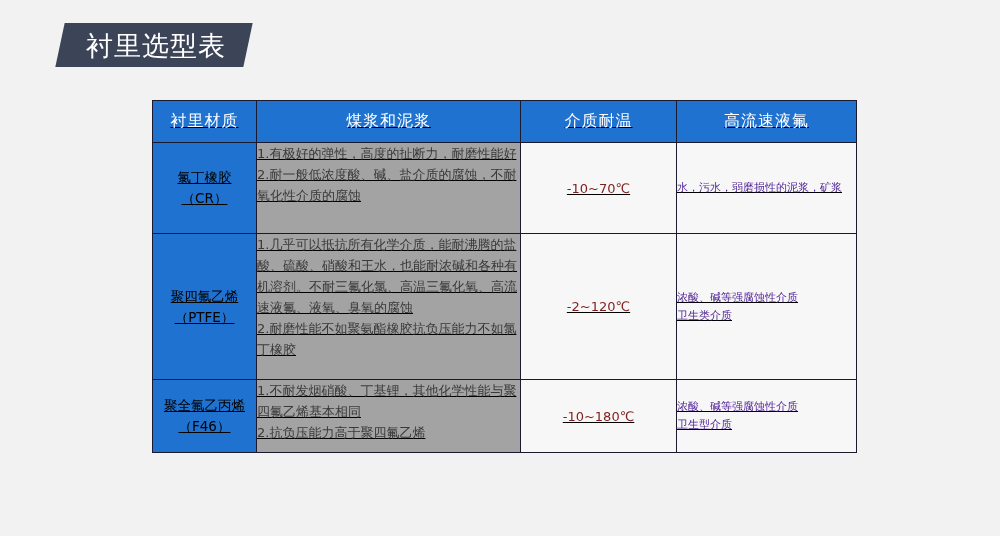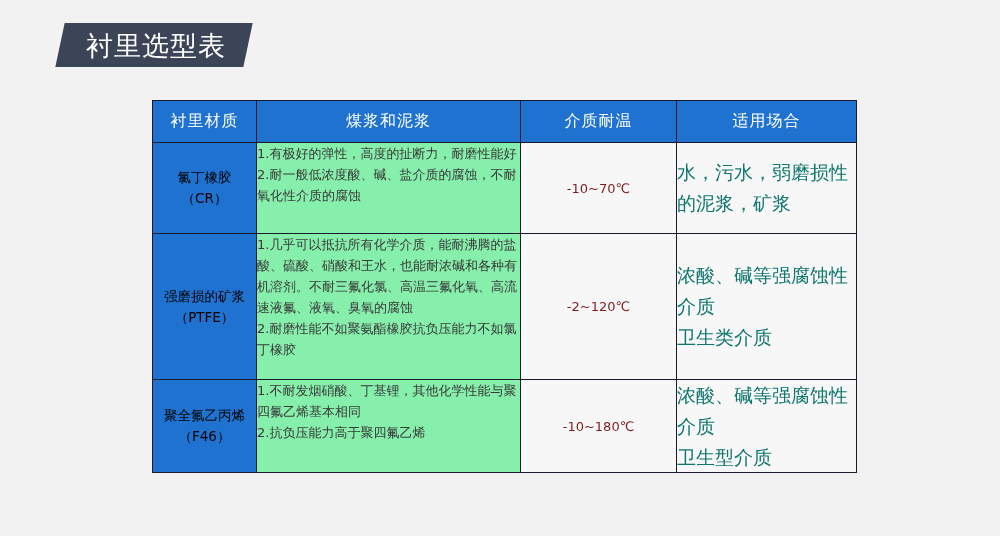--- a/index.html
+++ b/index.html
@@ -41,20 +41,21 @@
   .table-wrap {
     position: absolute;
     left: 152px;
     top: 100px;
     width: 704px;
   }
   table.lining-table {
     width: 100%;
     border-collapse: collapse;
     table-layout: fixed;
+    text-decoration: underline;
   }
   table.lining-table th,
   table.lining-table td {
     border: 1px solid #1a1a2e;
     padding: 0;
     vertical-align: middle;
   }
 
   
   col.c-material { width: 104px; }
@@ -77,40 +78,40 @@
     color: #000000;
     text-align: center;
     font-size: 13.5px;
     line-height: 1.55;
     padding: 4px 2px;
   }
   td.cell-material .mat-name { display: block; }
   td.cell-material .mat-abbr { display: block; }
 
   td.cell-perf {
-    background: #86efac;
+    background: #a3a3a3;
     color: #3a3a3a;
     font-size: 13px;
     line-height: 1.62;
     padding: 9px 10px 9px 14px;
     text-align: left;
     white-space: pre-line;
   }
 
   td.cell-temp {
     background: #f7f7f7;
     color: #7f1d1d;
     font-size: 13px;
     text-align: center;
   }
 
   td.cell-use {
     background: #f7f7f7;
-    color: #0f766e;
-    font-size: 19px;
+    color: #4c1d95;
+    font-size: 11px;
     line-height: 1.62;
     padding: 9px 8px 9px 10px;
     text-align: left;
     vertical-align: top;
     white-space: pre-line;
   }
 
   
   tr.row-cr  td { height: 90px; }
   tr.row-pu  td { height: 52px; }
@@ -135,37 +136,37 @@
       <col class="c-material">
       <col class="c-perf">
       <col class="c-temp">
       <col class="c-use">
     </colgroup>
     <thead>
       <tr>
         <th>衬里材质</th>
         <th>煤浆和泥浆</th>
         <th>介质耐温</th>
-        <th>适用场合</th>
+        <th>高流速液氟</th>
       </tr>
     </thead>
     <tbody>
       <tr class="row-cr">
         <td class="cell-material">
           <span class="mat-name">氯丁橡胶</span>
           <span class="mat-abbr">（CR）</span>
         </td>
         <td class="cell-perf">1.有极好的弹性，高度的扯断力，耐磨性能好
 2.耐一般低浓度酸、碱、盐介质的腐蚀，不耐氧化性介质的腐蚀</td>
         <td class="cell-temp">-10~70℃</td>
         <td class="cell-use">水，污水，弱磨损性的泥浆，矿浆</td>
       </tr>
       <tr class="row-ptfe">
         <td class="cell-material">
-          <span class="mat-name">强磨损的矿浆</span>
+          <span class="mat-name">聚四氟乙烯</span>
           <span class="mat-abbr">（PTFE）</span>
         </td>
         <td class="cell-perf">1.几乎可以抵抗所有化学介质，能耐沸腾的盐酸、硫酸、硝酸和王水，也能耐浓碱和各种有机溶剂。不耐三氟化氯、高温三氟化氧、高流速液氟、液氧、臭氧的腐蚀
 2.耐磨性能不如聚氨酯橡胶抗负压能力不如氯丁橡胶</td>
         <td class="cell-temp">-2~120℃</td>
         <td class="cell-use">浓酸、碱等强腐蚀性介质
 卫生类介质</td>
       </tr>
       <tr class="row-f46">
         <td class="cell-material">

